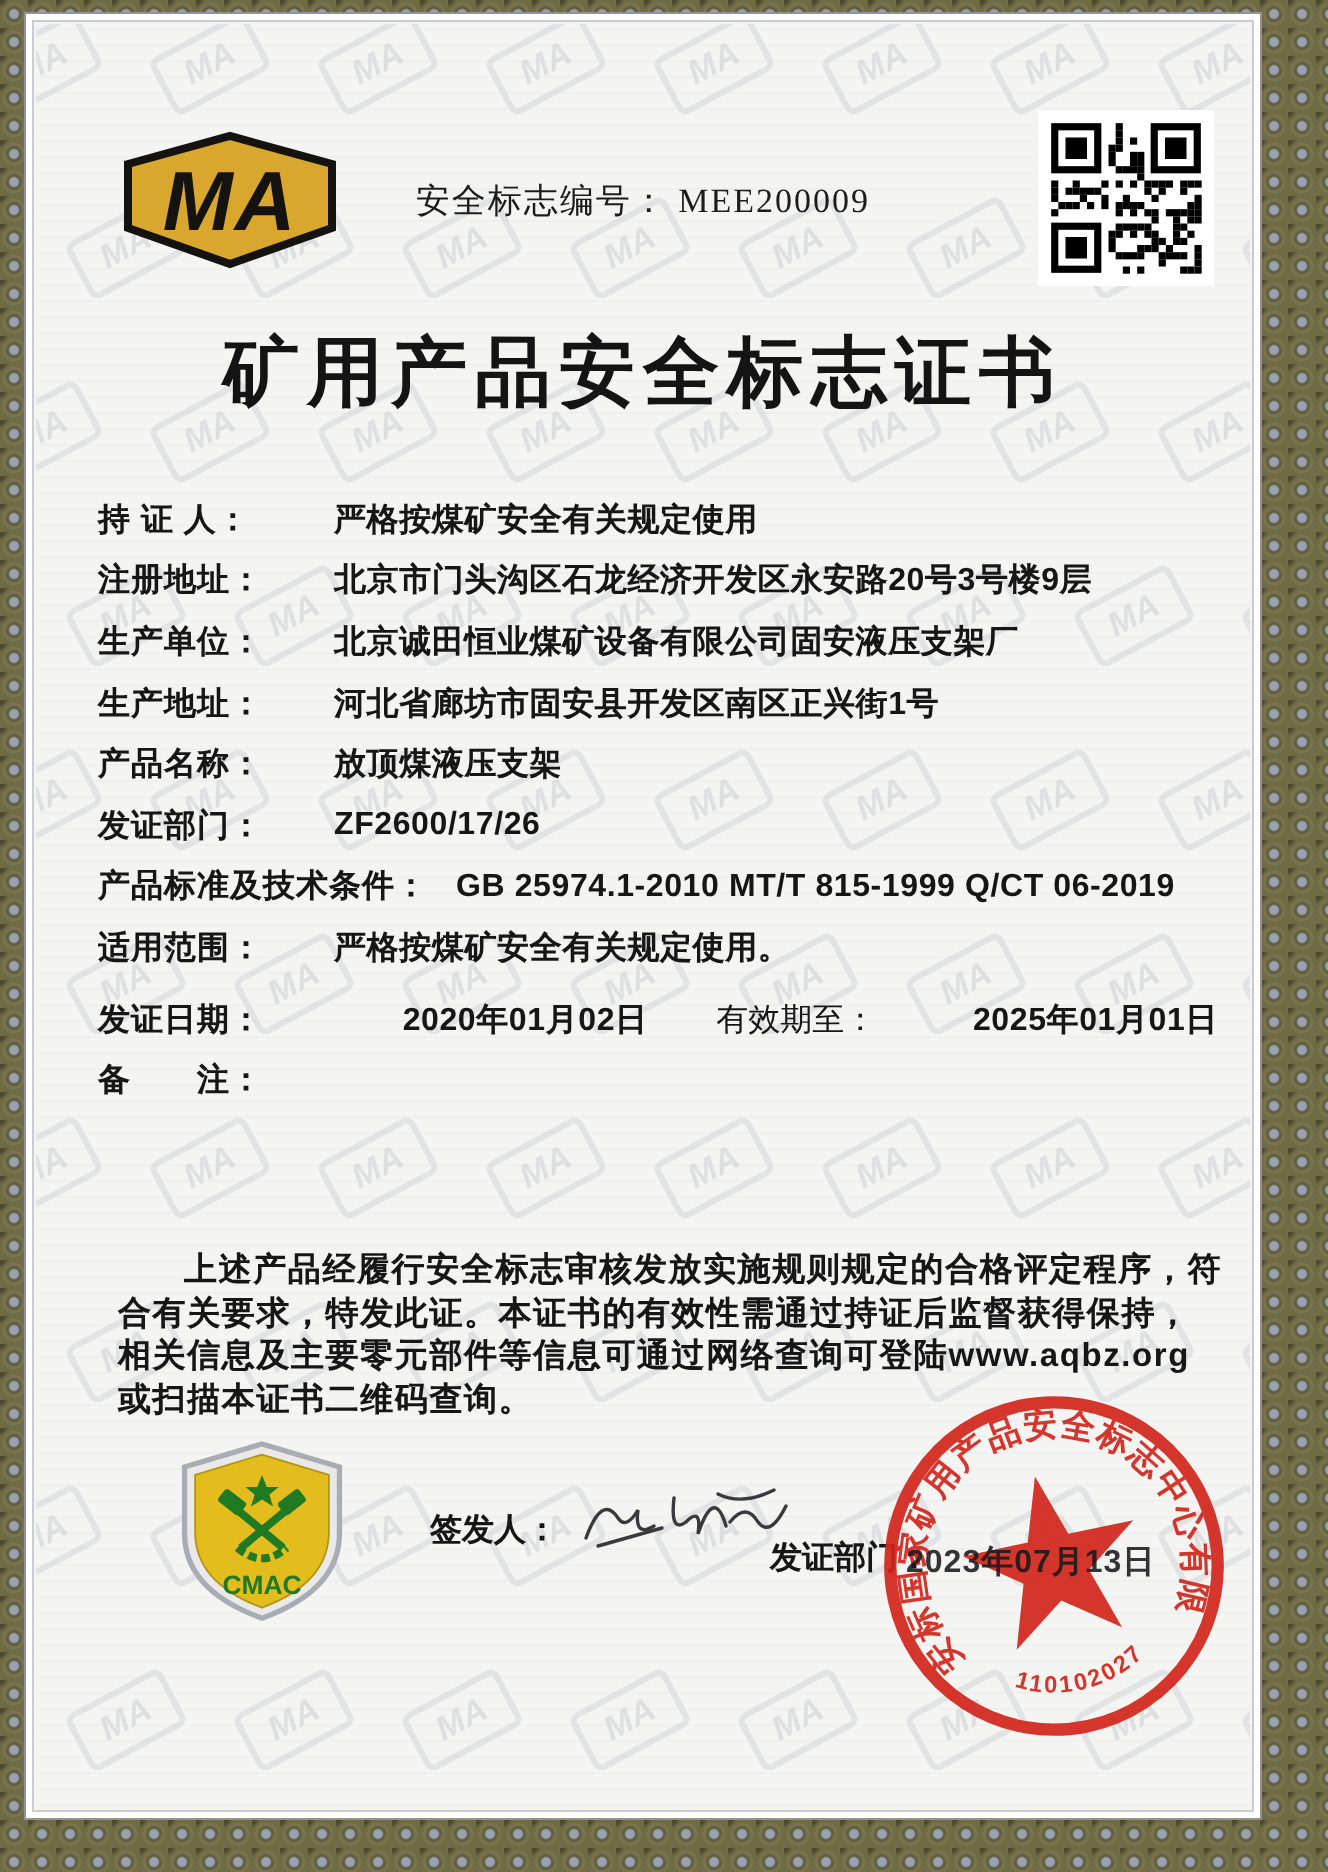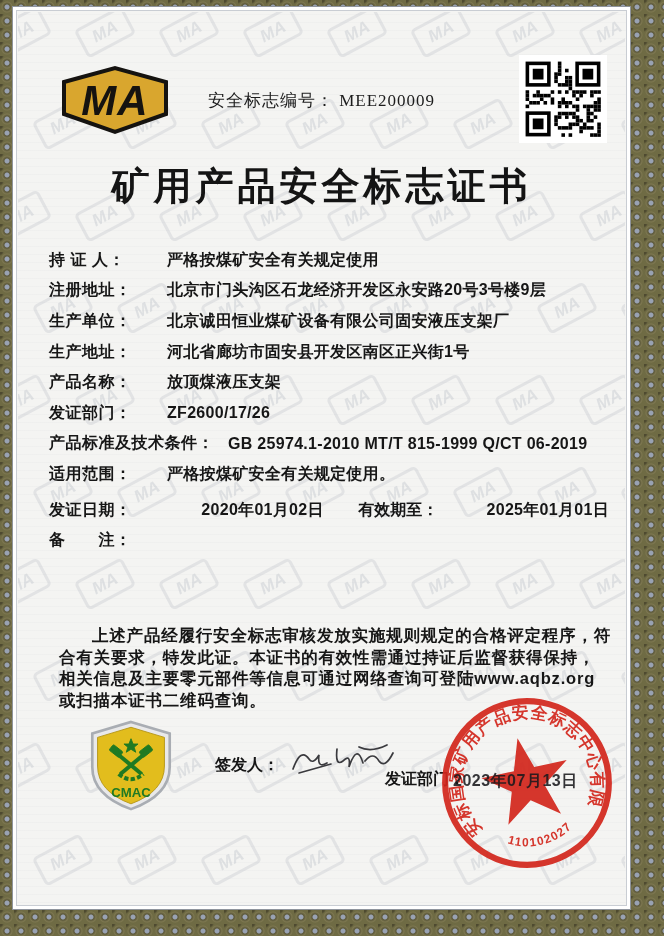--- a/index.html
+++ b/index.html
@@ -23,21 +23,21 @@
     font-family:"Liberation Serif",serif;font-size:17px;color:#1c1c1c;letter-spacing:1px;}
   .qr-wrap{position:absolute;left:506px;top:48px;width:88px;height:88px;background:#fff;
     display:flex;align-items:center;justify-content:center;}
   .doc-title{position:absolute;left:0;right:0;top:154px;text-align:center;
     font-family:"Liberation Serif",serif;font-size:38px;font-weight:700;color:#141414;letter-spacing:4px;}
   .fields{position:absolute;left:36px;top:238px;width:560px;}
   .field-row{height:30.6px;display:flex;align-items:center;font-size:16px;color:#161616;}
   .flabel{font-weight:700;min-width:104px;white-space:nowrap;letter-spacing:0.5px;}
   .fvalue{font-weight:700;margin-left:14px;white-space:nowrap;letter-spacing:0.3px;}
   .date-row{margin-top:5px;justify-content:space-between;}
-  .valid-label{font-weight:700;white-space:nowrap;}
+  .valid-label{font-weight:400;white-space:nowrap;}
   .statement{position:absolute;left:46px;top:618px;width:552px;
     font-size:16.5px;font-weight:600;line-height:21.5px;color:#161616;
     text-indent:2em;letter-spacing:0.8px;}
   .cmac-logo{position:absolute;left:74px;top:712px;width:88px;height:94px;}
   .issuer-block{position:absolute;left:202px;top:740px;display:flex;align-items:center;
     font-size:16px;font-weight:700;color:#161616;}
   .sig-svg{margin-left:8px;margin-top:-12px;}
   .dept-block{position:absolute;left:372px;top:742px;font-size:16px;font-weight:700;color:#161616;margin-top:20px;}
   .seal{position:absolute;left:426px;top:688px;width:176px;height:176px;transform:rotate(-12deg);opacity:0.92;}
   .seal-date{position:absolute;left:440px;top:764px;width:150px;text-align:left;

